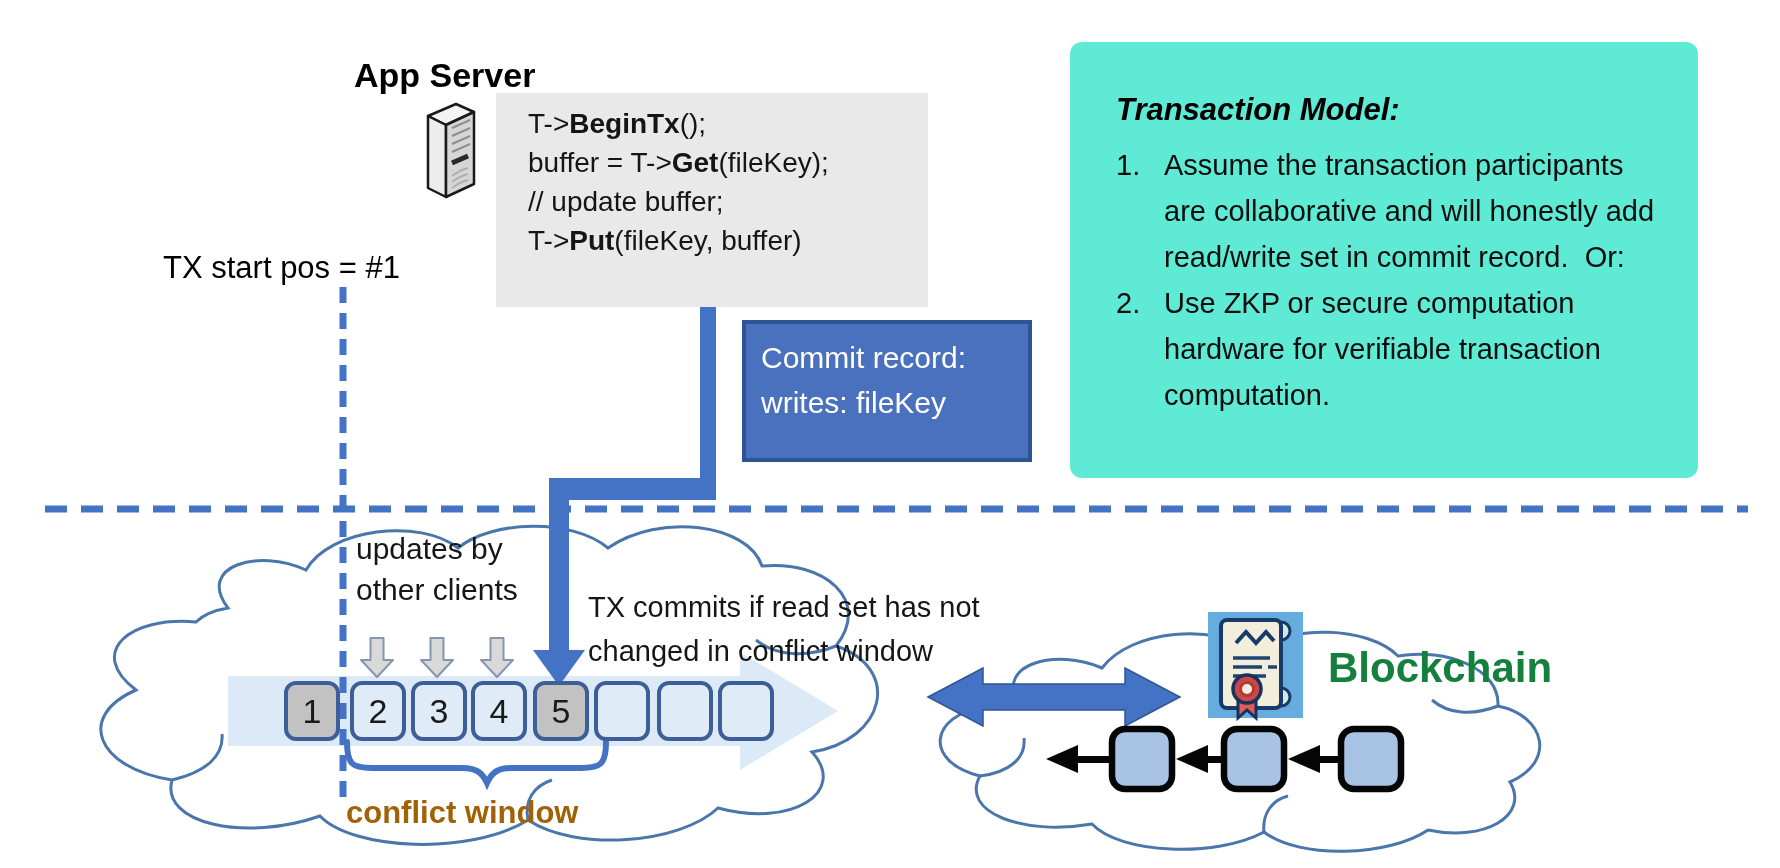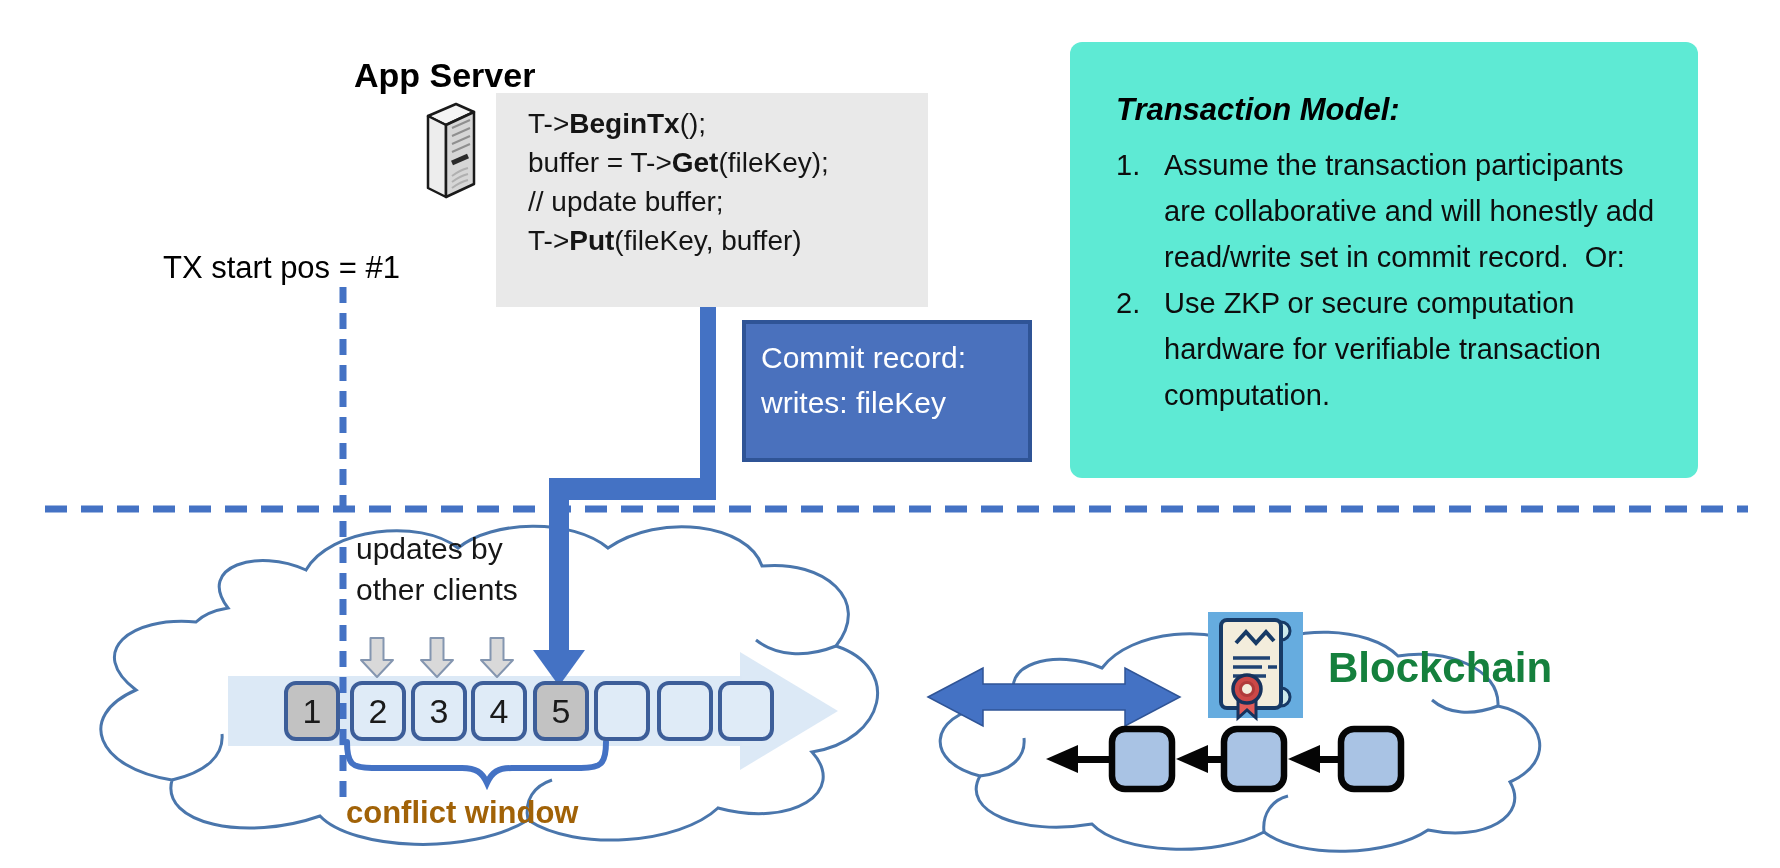--- a/index.html
+++ b/index.html
@@ -193,16 +193,18 @@
         </div>
         <div class="tm-row">
           <div class="tm-num">2.</div>
           <div class="tm-text">Use ZKP or secure computation hardware for verifiable transaction computation.</div>
         </div>
       </div>
   </div>
 
   <div class="abs text-layer" id="updates-label">updates by
 other clients</div>
+  <div class="abs text-layer" id="commit-note">TX commits if read set has not
+changed in conflict window</div>
   <div class="abs text-layer" id="conflict-window-label">conflict window</div>
   <div class="abs text-layer" id="blockchain-label">Blockchain</div>
 
 </div>
 
 </body></html>

